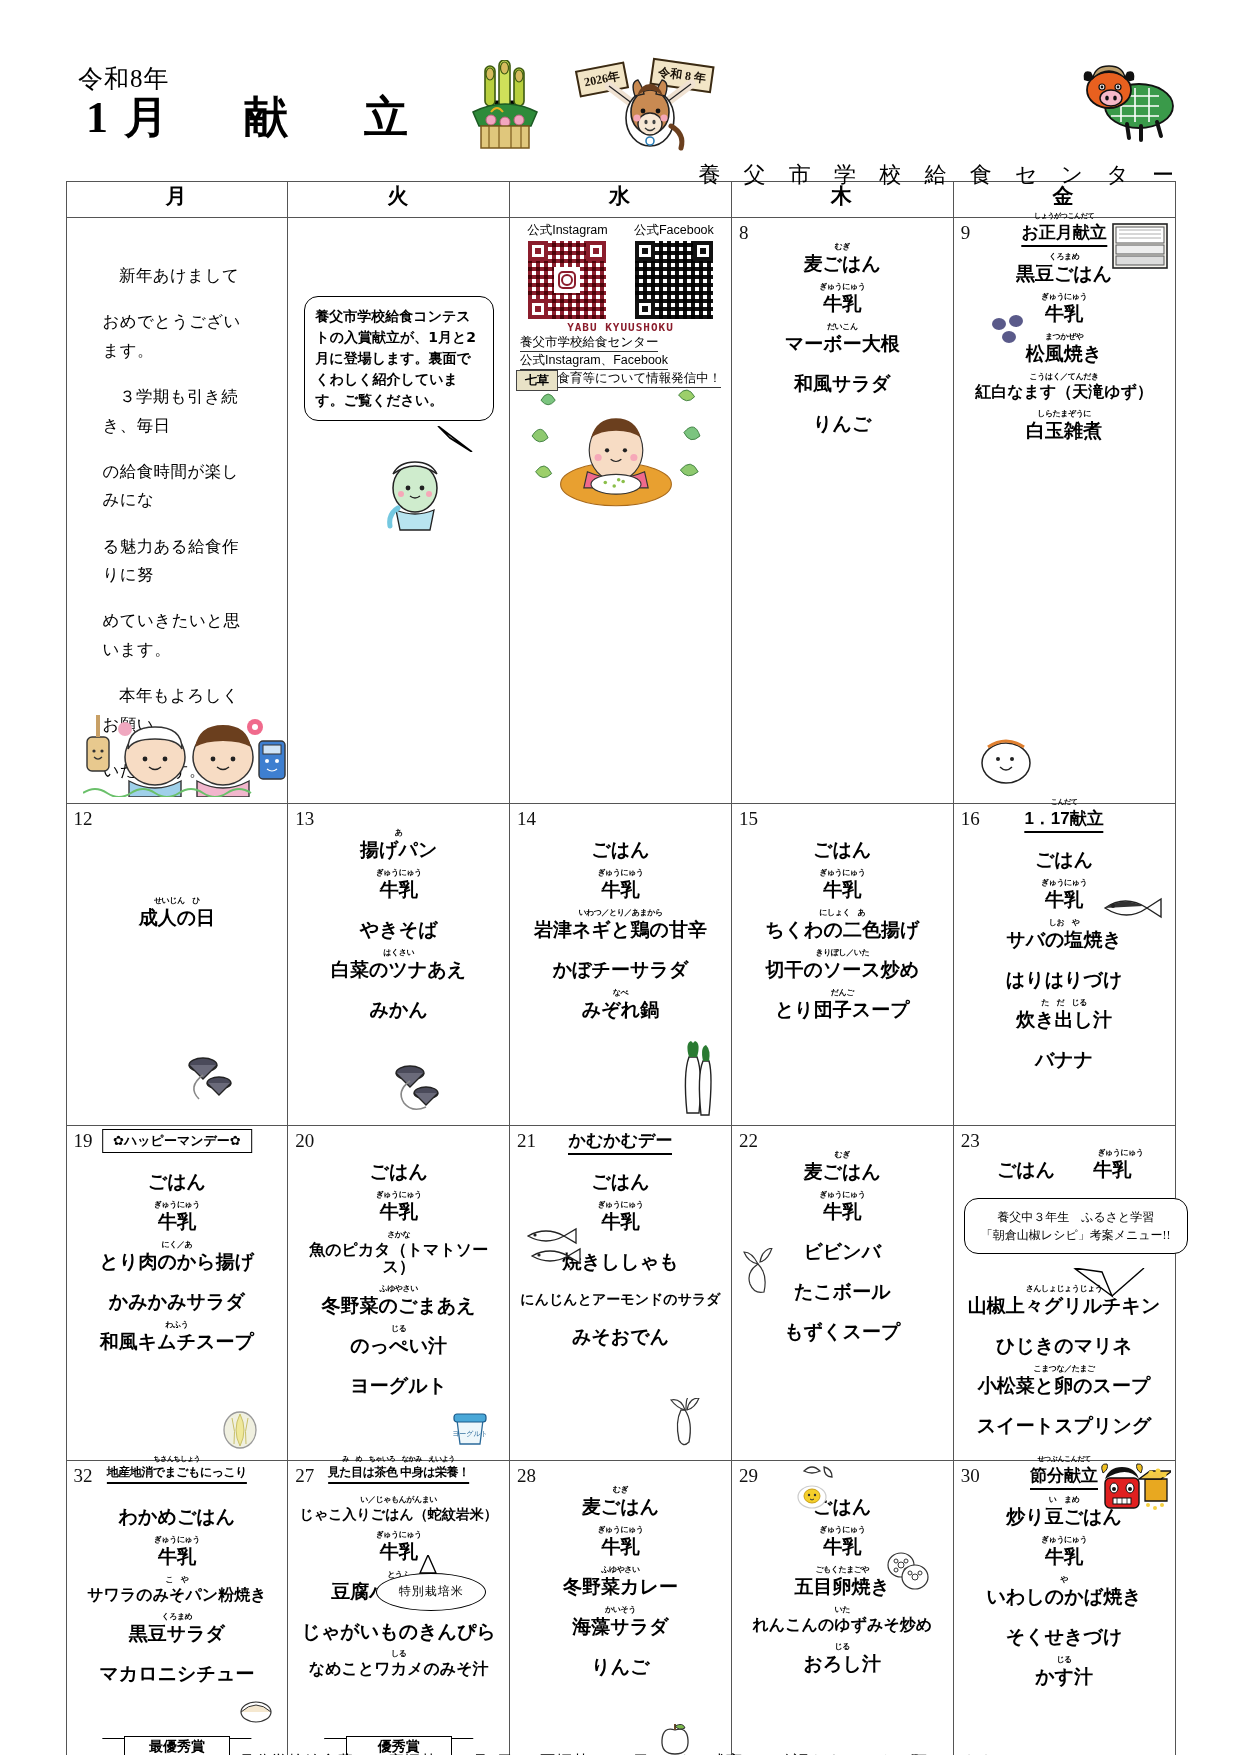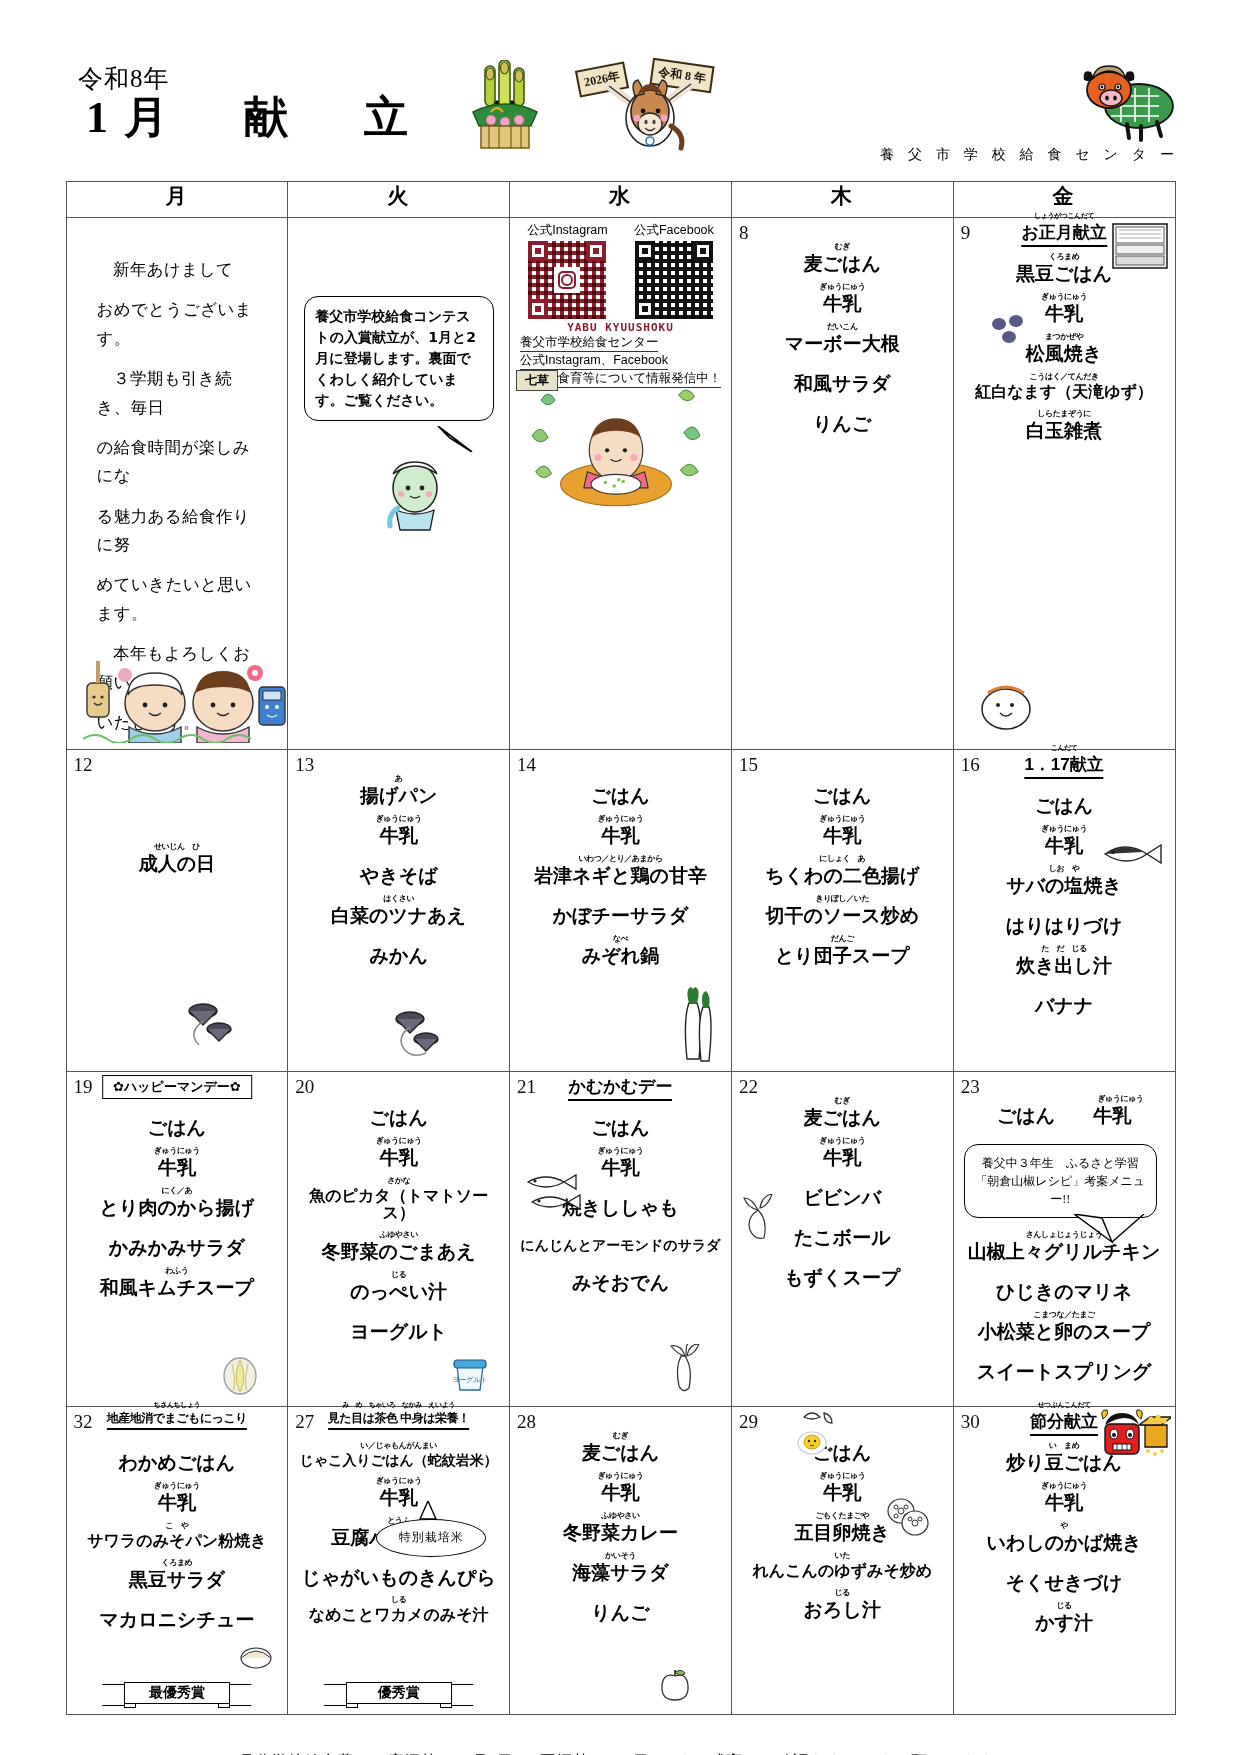--- a/index.html
+++ b/index.html
@@ -17,23 +17,23 @@
   
   .header { position: relative; height: 105px; margin: 70px 0 0 0; }
   .era { position:absolute; left:78px; top:-8px; font-size:25px; letter-spacing:1px; font-family:"Liberation Serif", serif;}
   .bigtitle {
     position:absolute; left:86px; top:18px;
     font-size:44px; font-weight:700; letter-spacing:16px;
     font-family:"Liberation Serif","DejaVu Serif", serif;
     white-space:nowrap;
   }
   .center-name {
-    position:absolute; right:62px; top:76px;
-    font-size:14px; letter-spacing:5px; white-space:nowrap;
-    font-family:Liberation Sans, sans-serif;
+    position:absolute; right:62px; top:90px;
+    font-size:22px; letter-spacing:5px; white-space:nowrap;
+    font-family:Liberation Mono, monospace;
   }
 
   
   .kadomatsu { position:absolute; left:465px; top:-10px; width:80px; height:90px; }
   
   .mascot { position:absolute; left:575px; top:-14px; width:150px; height:98px; }
   .sign {
     position:absolute; background:#f2e5c6; border:2px solid #3a2a14;
     font-size:12px; font-weight:700; color:#1a1208; text-align:center;
     font-family:"Liberation Serif", serif; padding:3px 5px; white-space:nowrap;
@@ -104,21 +104,21 @@
     padding:2px 10px; font-size:13px;
   }
 
   
   .greeting {
     padding: 26px 16px 0 18px;
     font-size:16.5px; line-height:1.72; letter-spacing:0.4px;
     font-family:"Liberation Serif","DejaVu Serif", serif;
     text-align:left;
   }
-  .greeting p { margin:12px; text-indent:1em; }
+  .greeting p { margin:18px; text-indent:1em; }
   .greeting p.noind { text-indent:0; }
 
   
   .bubble {
     position:absolute; background:#fff; border:1.6px solid #000;
     border-radius:14px; padding:9px 10px;
     font-size:14px; font-weight:700; line-height:1.5; text-align:left;
     font-family:"DejaVu Sans", sans-serif;
   }
   .bubble-oval {
@@ -586,21 +586,21 @@
               <path d="M20 16 q10 10 6 28 q-10 2 -14 -8 q-4 -12 8 -20z" fill="#fff" stroke="#333" stroke-width="1.2"></path>
               <path d="M20 16 q-6 -12 -14 -12 q4 10 14 12z" fill="none" stroke="#333" stroke-width="1.2"></path>
               <path d="M22 14 q2 -12 12 -14 q-4 12 -12 14z" fill="none" stroke="#333" stroke-width="1.2"></path>
             </svg>
           </td>
           <td class="daycell r3">
             <div class="daynum">23</div>
             <div class="menu" style="padding-top:34px;padding-bottom:0;">
       <div class="item"><span class="rb" style="left:54%;">ぎゅうにゅう</span>ごはん　　牛乳</div>
             </div>
-            <div class="bubble" style="left:10px;top:72px;width:193px;font-size:12px;text-align:center;font-family:'Liberation Serif',serif;font-weight:400;">養父中３年生　ふるさと学習<br>「朝倉山椒レシピ」考案メニュー!!</div>
+            <div class="bubble" style="left:10px;top:72px;width:224px;font-size:12px;text-align:center;font-family:'Liberation Serif',serif;font-weight:400;">養父中３年生　ふるさと学習<br>「朝倉山椒レシピ」考案メニュー!!</div>
             <svg style="position:absolute;left:118px;top:142px;width:80px;height:30px;" viewBox="0 0 80 30">
               <path d="M2 0 L40 28 L30 4 Z" fill="#fff" stroke="#000" stroke-width="1.4"></path>
               <path d="M72 0 L40 28" fill="none" stroke="#000" stroke-width="1.4"></path>
             </svg>
             <div class="menu" style="padding-top:96px;">
               <div class="item"><span class="rb">さんしょじょうじょう</span>山椒上々グリルチキン</div>
               <div class="item">ひじきのマリネ</div>
               <div class="item"><span class="rb">こまつな／たまご</span>小松菜と卵のスープ</div>
               <div class="item">スイートスプリング</div>
             </div>

